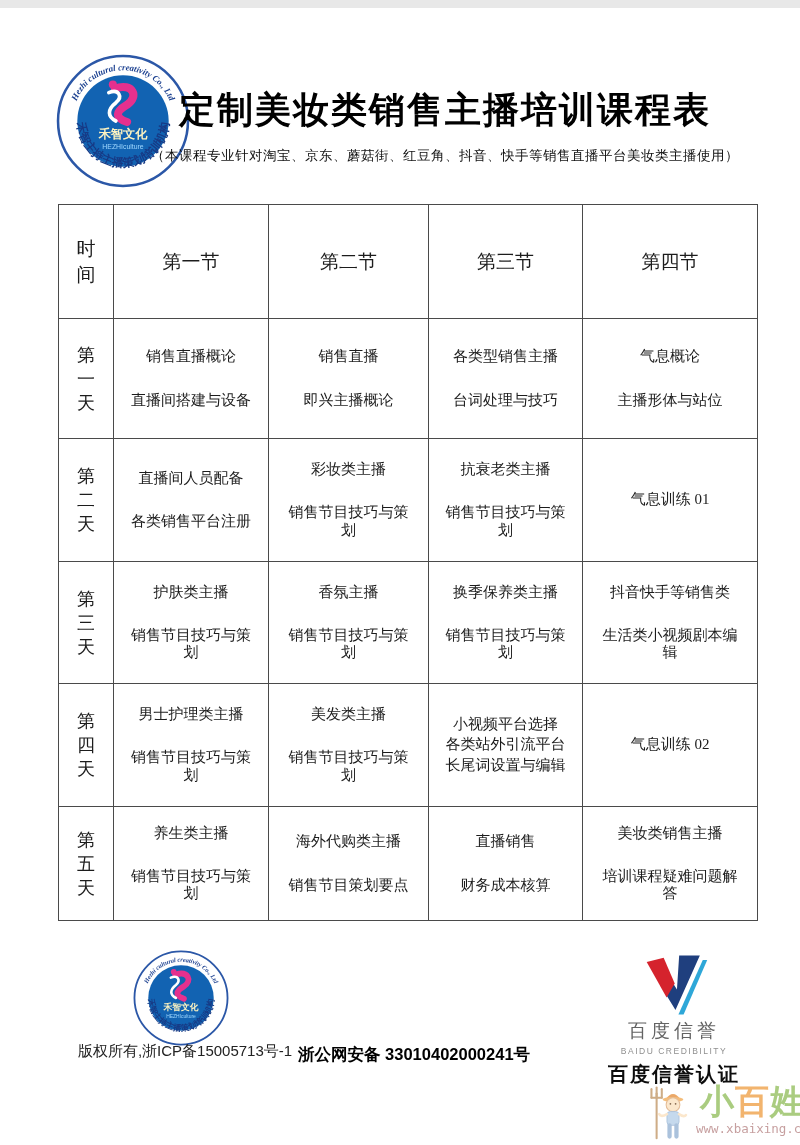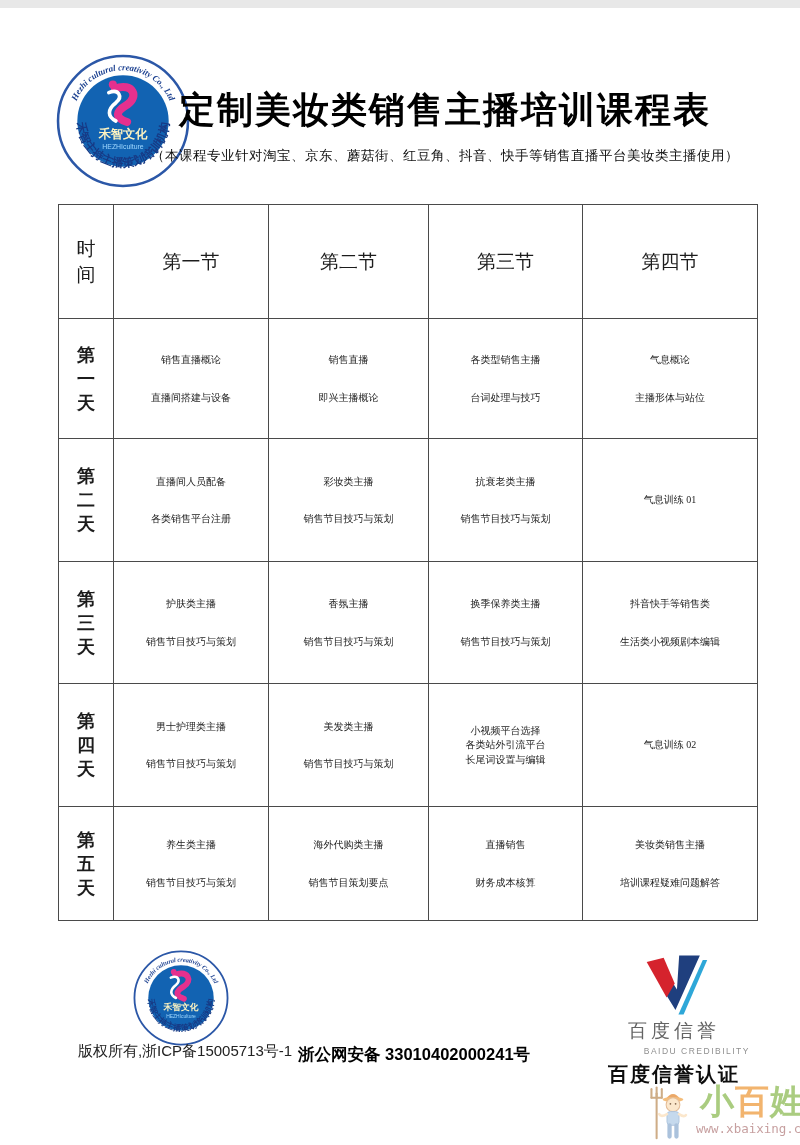--- a/index.html
+++ b/index.html
@@ -8,37 +8,37 @@
         border-right:1px solid #d9d9d9;}
   
   #header-logo{position:absolute;left:56px;top:46px;width:134px;height:134px;}
   #title-block{position:absolute;left:90px;top:78px;width:710px;text-align:center;}
   #page-title{margin:0;font-size:36px;font-weight:700;letter-spacing:2px;color:#000;}
   #page-subtitle{margin:12px 0 0 0;font-size:13.5px;color:#111;letter-spacing:.5px;}
   
   #course-table{position:absolute;left:58px;top:196px;width:699px;border-collapse:collapse;table-layout:fixed;}
   #course-table th,#course-table td{border:1px solid #4a4a4a;text-align:center;vertical-align:middle;padding:16px;}
   #course-table th{font-size:19px;font-weight:400;}
-  #course-table td.day{font-size:18px;font-weight:bold;}
+  #course-table td.day{font-size:18px;}
   #course-table .cell-lines{display:flex;flex-direction:column;align-items:center;justify-content:center;gap:26px;}
   #course-table .cell-lines.tight{gap:3px;}
-  #course-table .line{font-size:10px;line-height:1.15;}
+  #course-table .line{font-size:15px;line-height:1.15;}
   tr.hrow{height:114px;} tr.r0{height:120px;} tr.r1{height:123px;} tr.r2{height:122px;}
   tr.r3{height:123px;} tr.r4{height:114px;}
   
   #footer-logo{position:absolute;left:133px;top:942px;width:96px;height:96px;}
   #copyright-text{position:absolute;left:40px;top:1034px;width:290px;text-align:center;
     font-family:"Liberation Sans","DejaVu Sans",sans-serif;font-size:15px;color:#222;}
   #police-badge{position:absolute;left:384px;top:942px;width:88px;height:86px;}
   #police-text{position:absolute;left:298px;top:1036px;width:262px;
     font-family:"Liberation Sans","DejaVu Sans",sans-serif;font-size:16.5px;font-weight:700;color:#000;}
   #baidu-block{position:absolute;left:598px;top:946px;width:152px;text-align:center;}
   #baidu-logo{width:86px;height:62px;margin:0 auto;display:block;}
   #baidu-cn{font-family:"Liberation Sans","DejaVu Sans",sans-serif;font-size:19px;color:#636363;letter-spacing:4px;margin-top:2px;}
-  #baidu-en{font-family:"Liberation Sans","DejaVu Sans",sans-serif;font-size:8.5px;color:#8f8f8f;letter-spacing:1.5px;margin-top:2px;text-align:right;}
+  #baidu-en{font-family:"Liberation Sans","DejaVu Sans",sans-serif;font-size:8.5px;color:#8f8f8f;letter-spacing:1.5px;margin-top:2px;}
   #baidu-cert{font-family:Liberation Serif, serif;font-size:20px;font-weight:700;color:#0d0d0d;letter-spacing:2px;margin-top:5px;}
   
   #watermark{position:absolute;left:648px;top:1076px;width:152px;height:66px;display:flex;align-items:flex-start;opacity:.85;}
   #wm-cartoon{width:50px;height:62px;flex:0 0 auto;}
   #wm-right{display:flex;flex-direction:column;margin-left:2px;}
   #wm-name{font-family:"Liberation Sans","DejaVu Sans",sans-serif;font-weight:700;font-size:34px;line-height:1.05;letter-spacing:1px;}
   #wm-name .g{color:#9cc46a;} #wm-name .o{color:#f0a855;}
   #wm-url{font-family:"DejaVu Sans Mono","Liberation Mono",monospace;font-size:12.5px;color:#bd8f8f;margin-top:1px;margin-left:-4px;}
   .hidden-defs{position:absolute;width:0;height:0;overflow:hidden;}
 </style>

